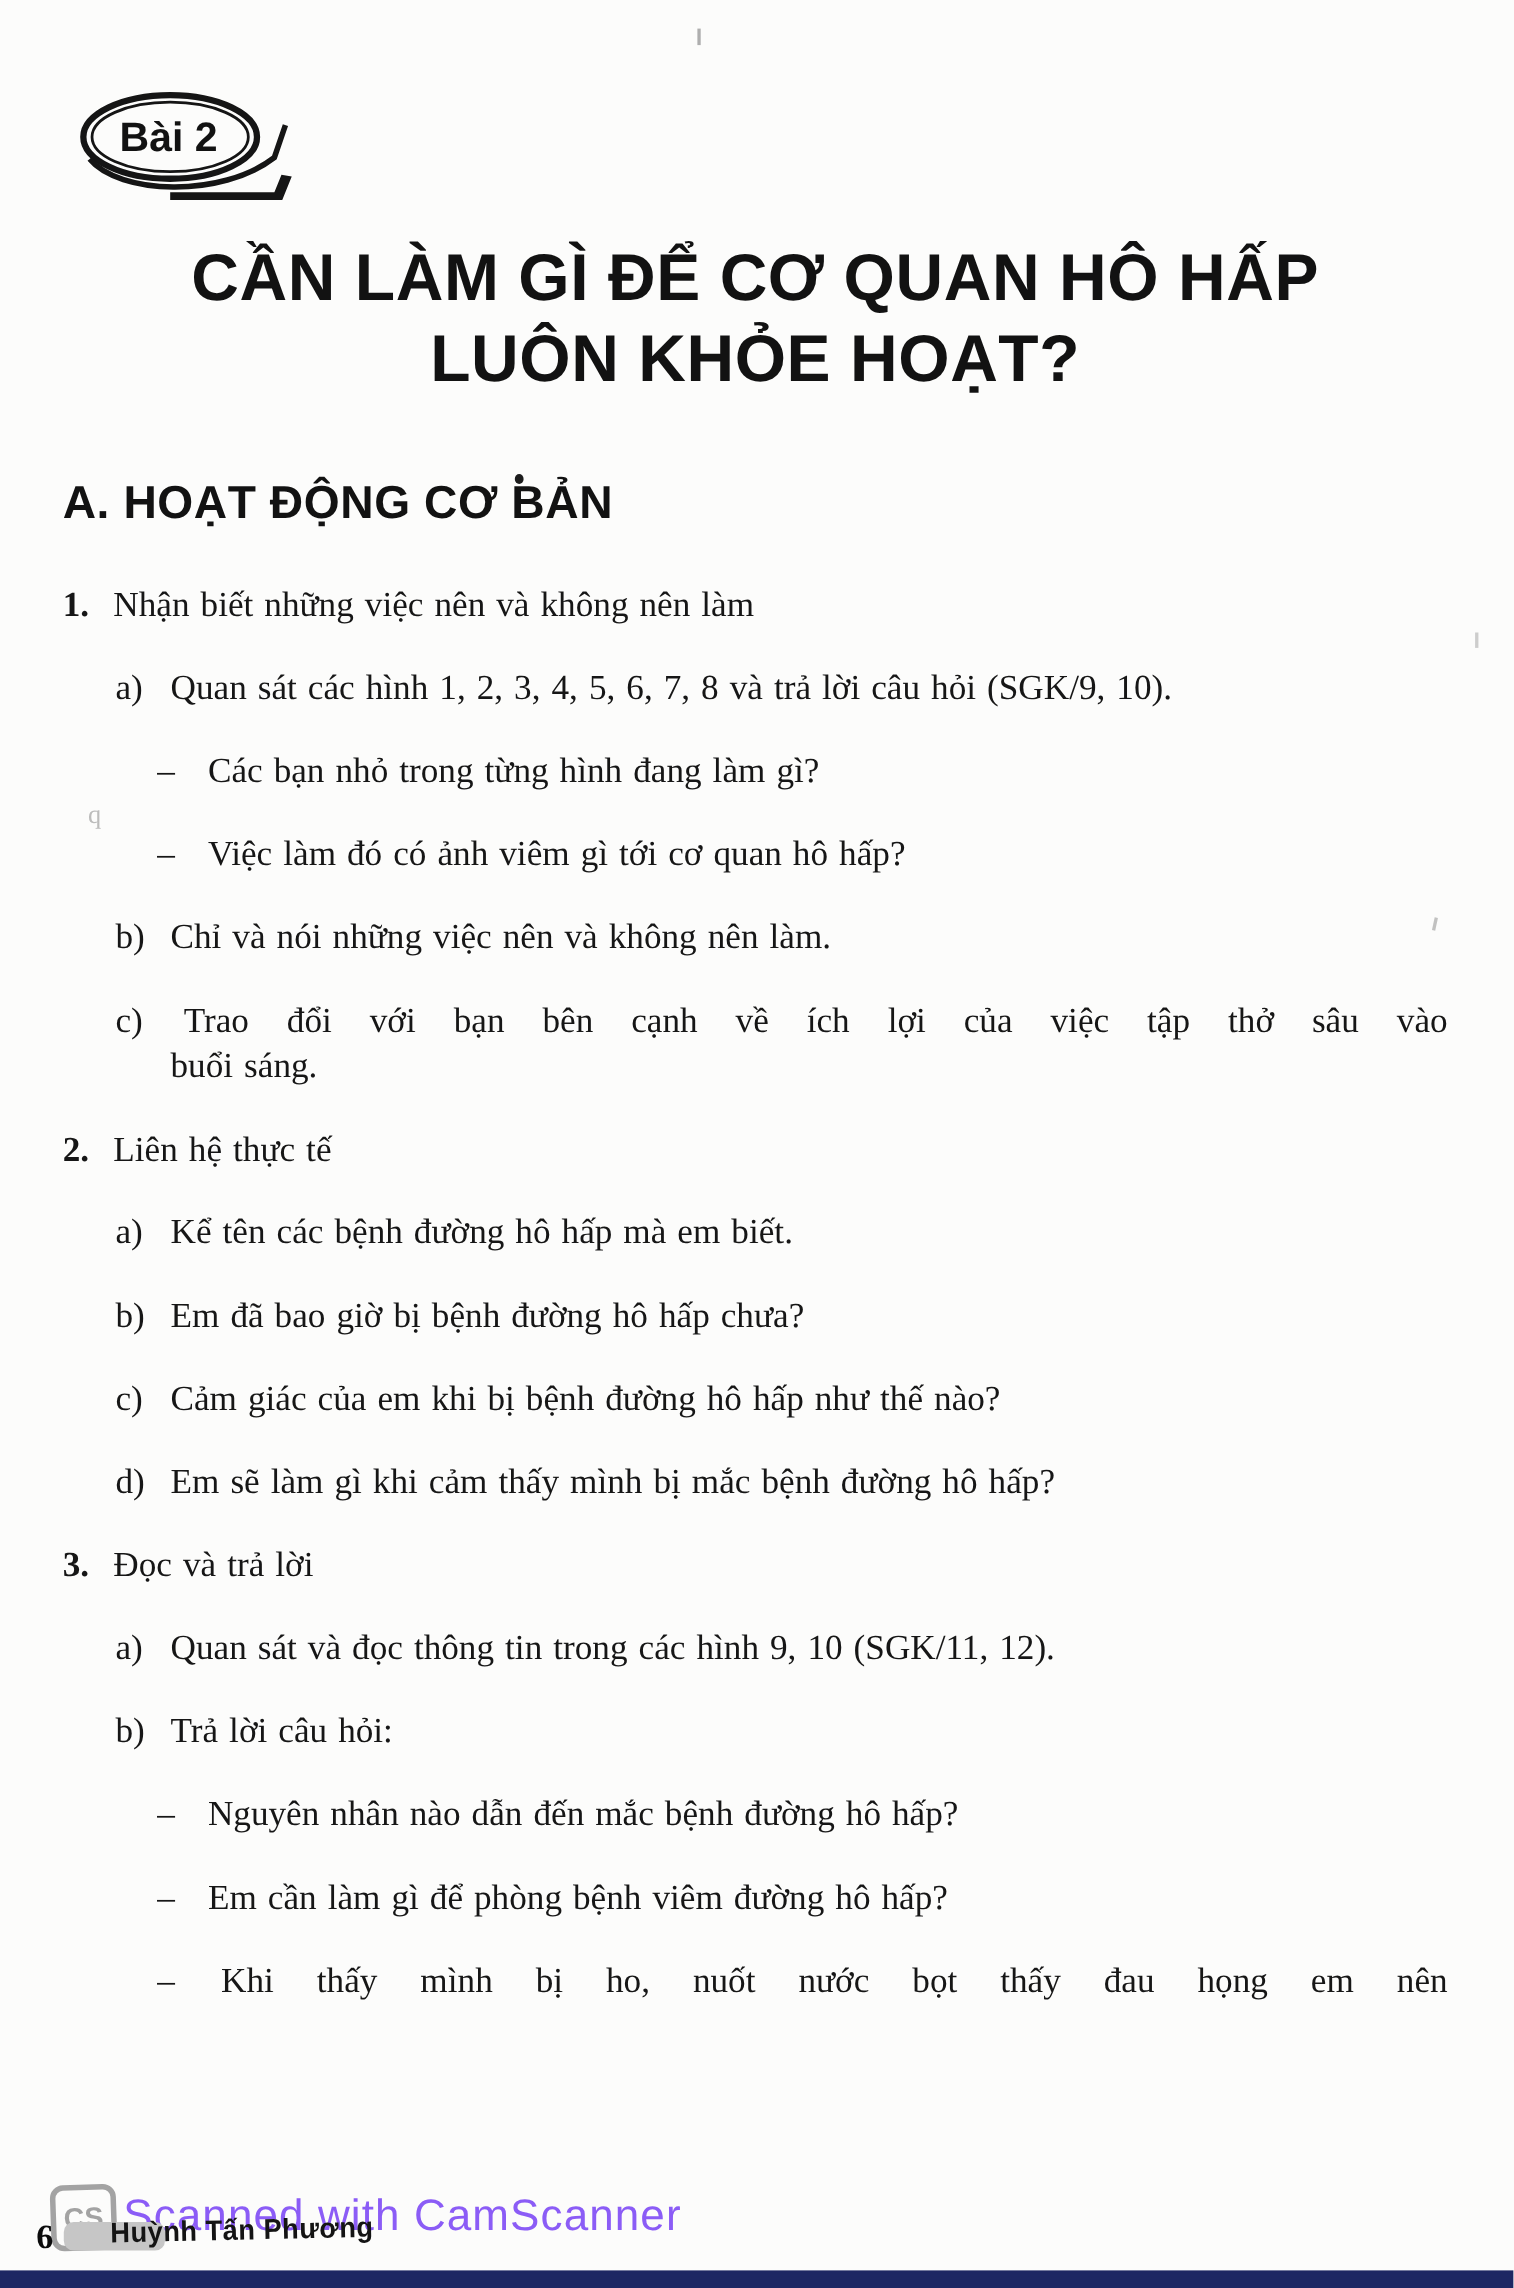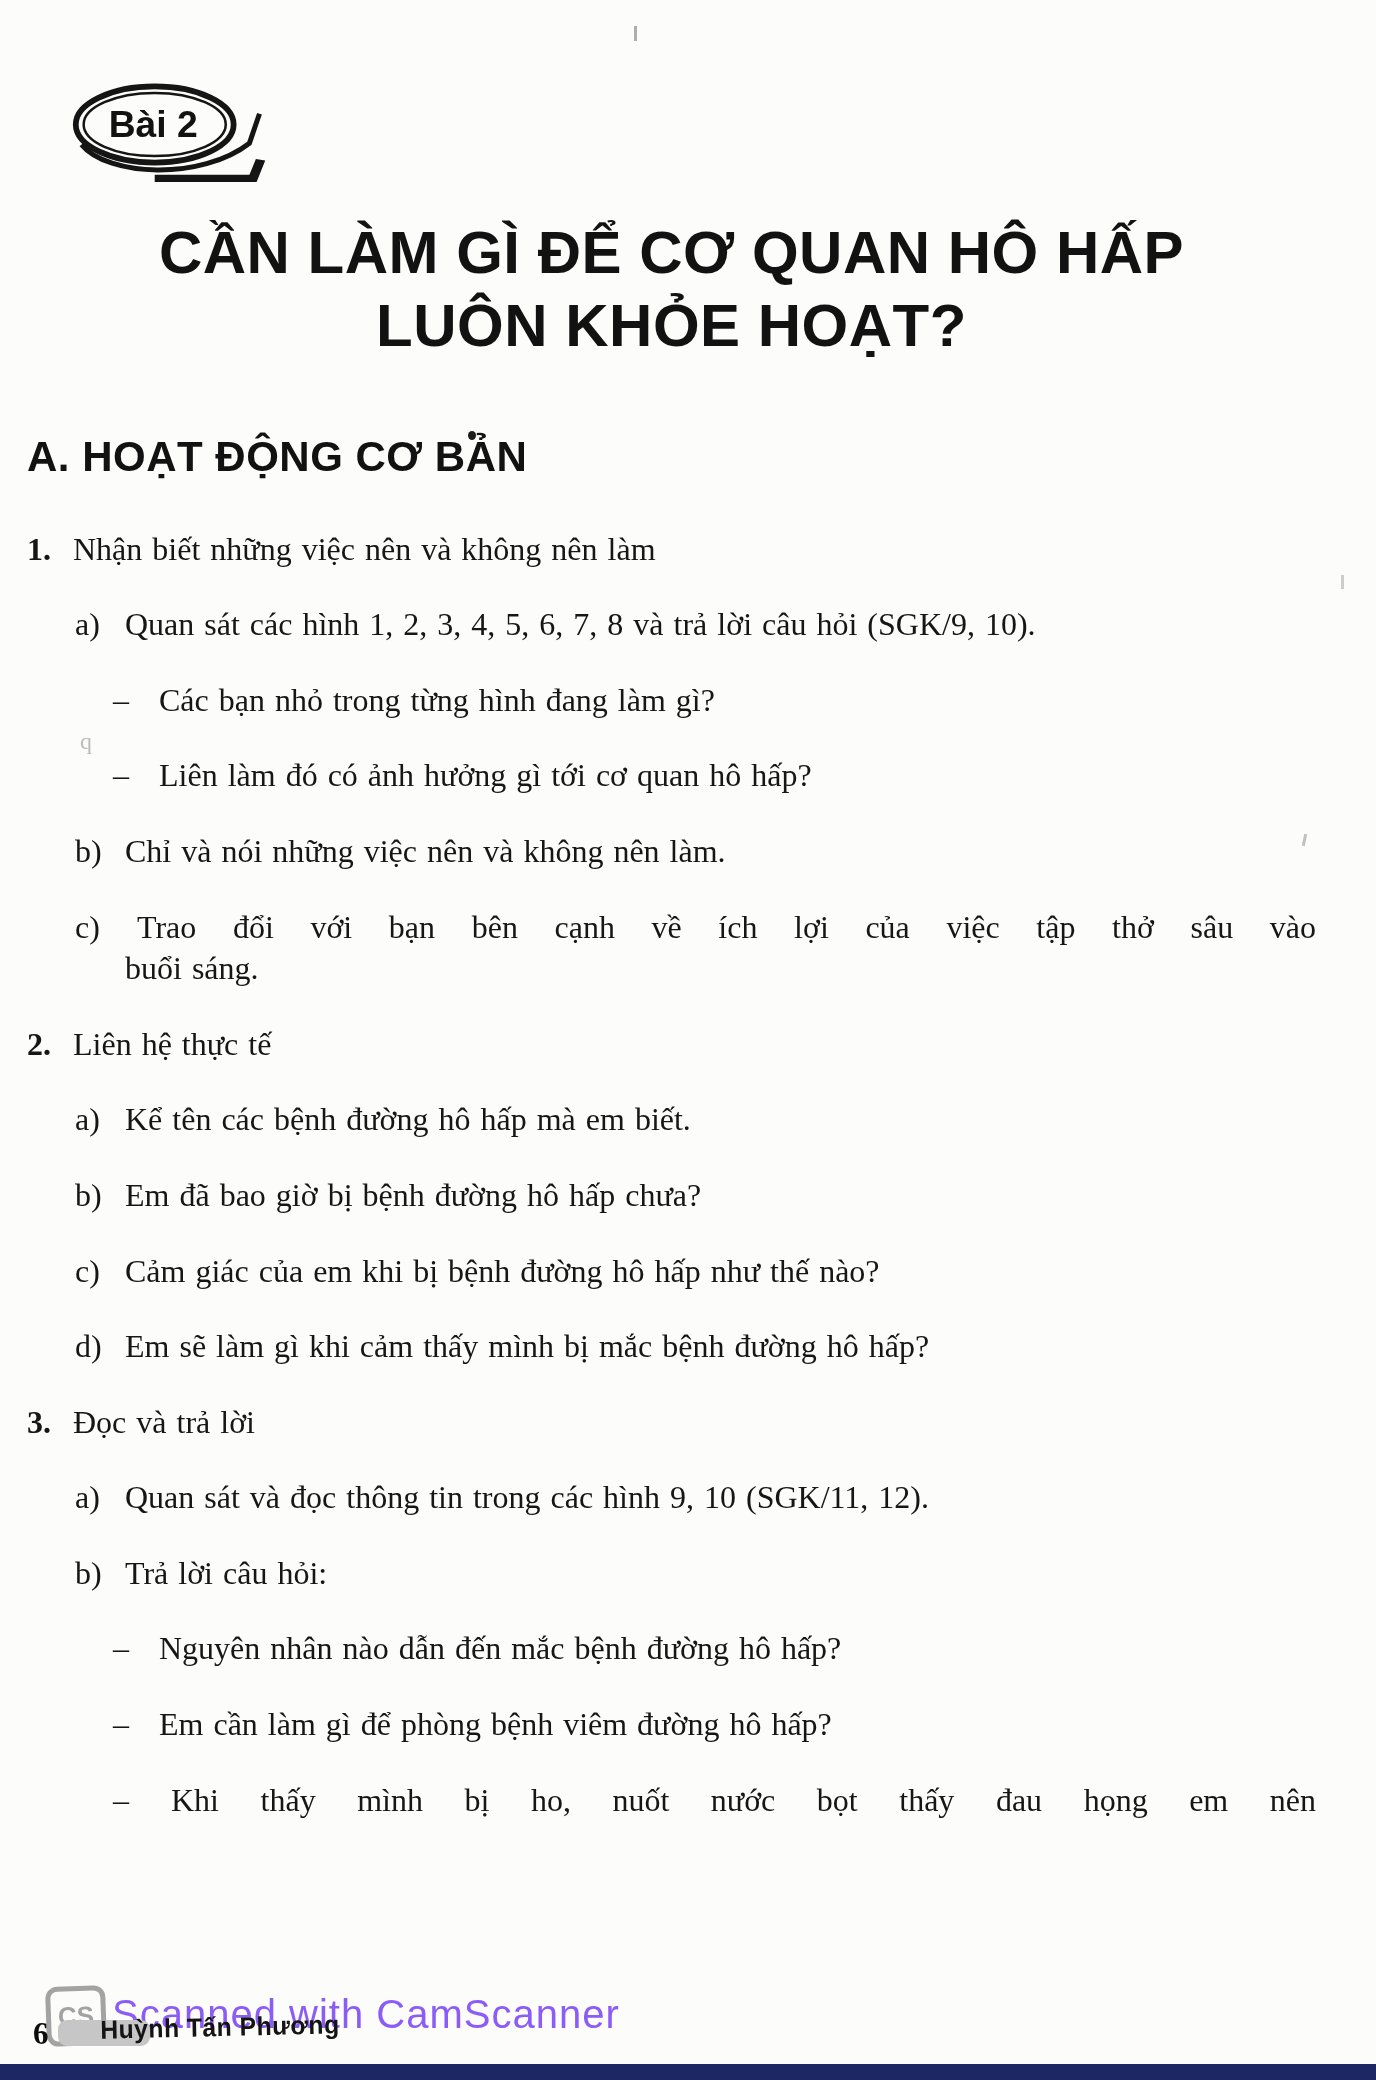--- a/index.html
+++ b/index.html
@@ -2,21 +2,21 @@
 <html><head>
 <meta charset="utf-8">
 <style>
   html,body{margin:0;padding:0;}
   body{
     width:1376px;height:2080px;position:relative;overflow:hidden;
     background:#fcfcfb;color:#161616;
     font-family:"Liberation Serif", serif;
   }
   .page{position:absolute;inset:0;}
-  .content{padding:0 60px 0 27px;}
+  .content{padding:0 60px 0 57px;}
 
   
   .badge{margin:80px 0 0 68px;width:238px;height:122px;}
   .badge svg{display:block;width:238px;height:122px;}
   .badge-text{font-family:"Liberation Sans",sans-serif;font-weight:bold;}
 
   
   .title{
     margin:14px 0 0 0;text-align:center;
     font-family:"Liberation Sans",sans-serif;font-weight:bold;
@@ -110,21 +110,21 @@
       <p class="li l2">
         <span class="mk">a)</span>
         <span class="txt">Quan sát các hình 1, 2, 3, 4, 5, 6, 7, 8 và trả lời câu hỏi (SGK/9, 10).</span>
       </p>
       <p class="li l3">
         <span class="mk">–</span>
         <span class="txt">Các bạn nhỏ trong từng hình đang làm gì?</span>
       </p>
       <p class="li l3">
         <span class="mk">–</span>
-        <span class="txt">Liên làm đó có ảnh hưởng gì tới cơ quan hô hấp?</span>
+        <span class="txt">Việc làm đó có ảnh viêm gì tới cơ quan hô hấp?</span>
       </p>
       <p class="li l2">
         <span class="mk">b)</span>
         <span class="txt">Chỉ và nói những việc nên và không nên làm.</span>
       </p>
       <p class="li l2">
         <span class="mk">c)</span>
         <span class="txt just">Trao đổi với bạn bên cạnh về ích lợi của việc tập thở sâu vào</span>
         <span class="txt">buổi sáng.</span>
       </p>

